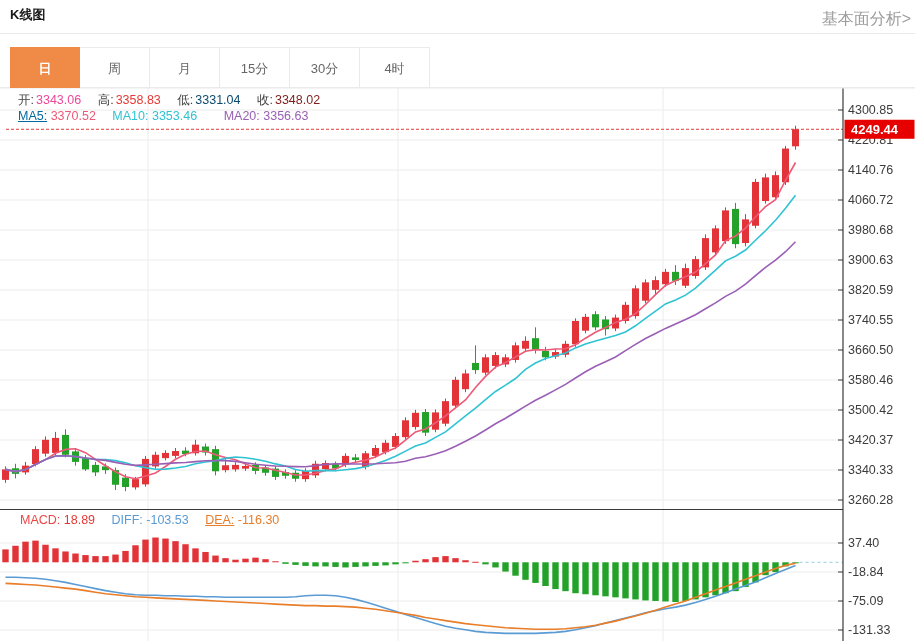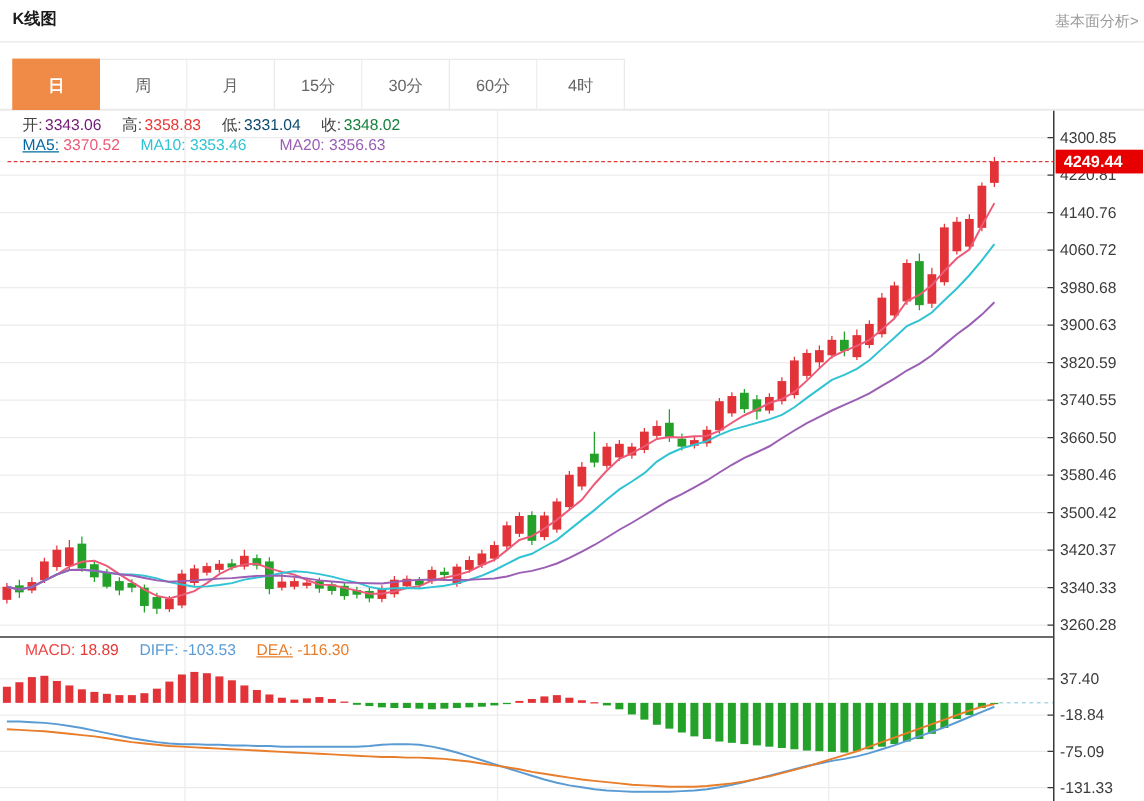--- a/index.html
+++ b/index.html
@@ -1,20 +1,20 @@
 <!DOCTYPE html>
 <html><head>
 <meta charset="utf-8">
 <style>
   html,body{margin:0;padding:0;background:#fff;}
   body{width:915px;height:641px;position:relative;overflow:hidden;
        font-family:"Liberation Sans","DejaVu Sans",sans-serif;}
   .abs{position:absolute;}
   .page-title{left:10px;top:6px;font-size:13px;font-weight:bold;color:#1a1a1a;}
-  .fund-link{right:4px;top:9px;font-size:12px;color:#9b9b9b;cursor:pointer;text-align:right;}
+  .fund-link{right:4px;top:9px;font-size:16px;color:#9b9b9b;cursor:pointer;text-align:right;}
   .title-divider{left:0;top:33px;width:915px;height:1px;background:#e9e9e9;}
   .tab-bottom{left:0;top:87px;width:915px;height:1px;background:#eaeaea;}
   .tabbar{left:10px;top:47px;display:flex;z-index:5;}
   .tab{width:70px;height:41px;line-height:41px;text-align:center;font-size:13px;
        color:#666;background:#fff;border:1px solid #eaeaea;border-left:none;
        box-sizing:border-box;cursor:pointer;}
   .tab:first-child{border-left:1px solid #eaeaea;}
   .tab.active{background:#ef8b47;border-color:#ef8b47;color:#fff;font-weight:bold;}
   .readout{font-size:12.5px;white-space:nowrap;z-index:4;}
   .readout .lbl{color:#444;margin-right:2px;}
@@ -359,29 +359,28 @@
 <div class="abs fund-link">基本面分析&gt;</div>
 <div class="abs title-divider"></div>
 
 <div class="abs tab-bottom"></div>
 <div class="abs tabbar" id="tabbar">
     <div class="tab active">日</div>
     <div class="tab">周</div>
     <div class="tab">月</div>
     <div class="tab">15分</div>
     <div class="tab">30分</div>
-    <div class="tab">60分</div>
     <div class="tab">4时</div>
   </div>
 
 <div class="abs readout" style="left:18px;top:92px;">
-  <span class="lbl">开:</span><span class="val v-red" style="color: #701a75;">3343.06</span>
+  <span class="lbl">开:</span><span class="val v-red" style="color: #ec4899;">3343.06</span>
   <span class="lbl">高:</span><span class="val v-red" style="color: rgb(229, 57, 53);">3358.83</span>
   <span class="lbl">低:</span><span class="val v-red" style="color: #0c4a6e;">3331.04</span>
-  <span class="lbl">收:</span><span class="val v-red" style="color: #15803d;">3348.02</span>
+  <span class="lbl">收:</span><span class="val v-red" style="color: #7f1d1d;">3348.02</span>
 </div>
 
 <div class="abs readout" style="left:18px;top:109px;">
   <span class="v-ma5" style="color: #0369a1; text-decoration: underline;">MA5:</span>&nbsp;<span class="val v-ma5" style="color: rgb(236, 90, 120);">3370.52</span>
   <span class="v-ma10" style="color: rgb(47, 195, 212);">MA10:</span>&nbsp;<span class="val v-ma10" style="color: rgb(47, 195, 212);">3353.46</span>
   <span class="v-ma20" style="color: rgb(154, 95, 181); margin-left: 10px;">MA20:</span>&nbsp;<span class="val v-ma20" style="color: rgb(154, 95, 181);">3356.63</span>
 </div>
 
 <div class="abs readout" style="left:20px;top:513px;">
   <span class="v-red" style="color: #ef4444;">MACD:</span>&nbsp;<span class="val v-red" style="color: rgb(229, 57, 53);">18.89</span>

